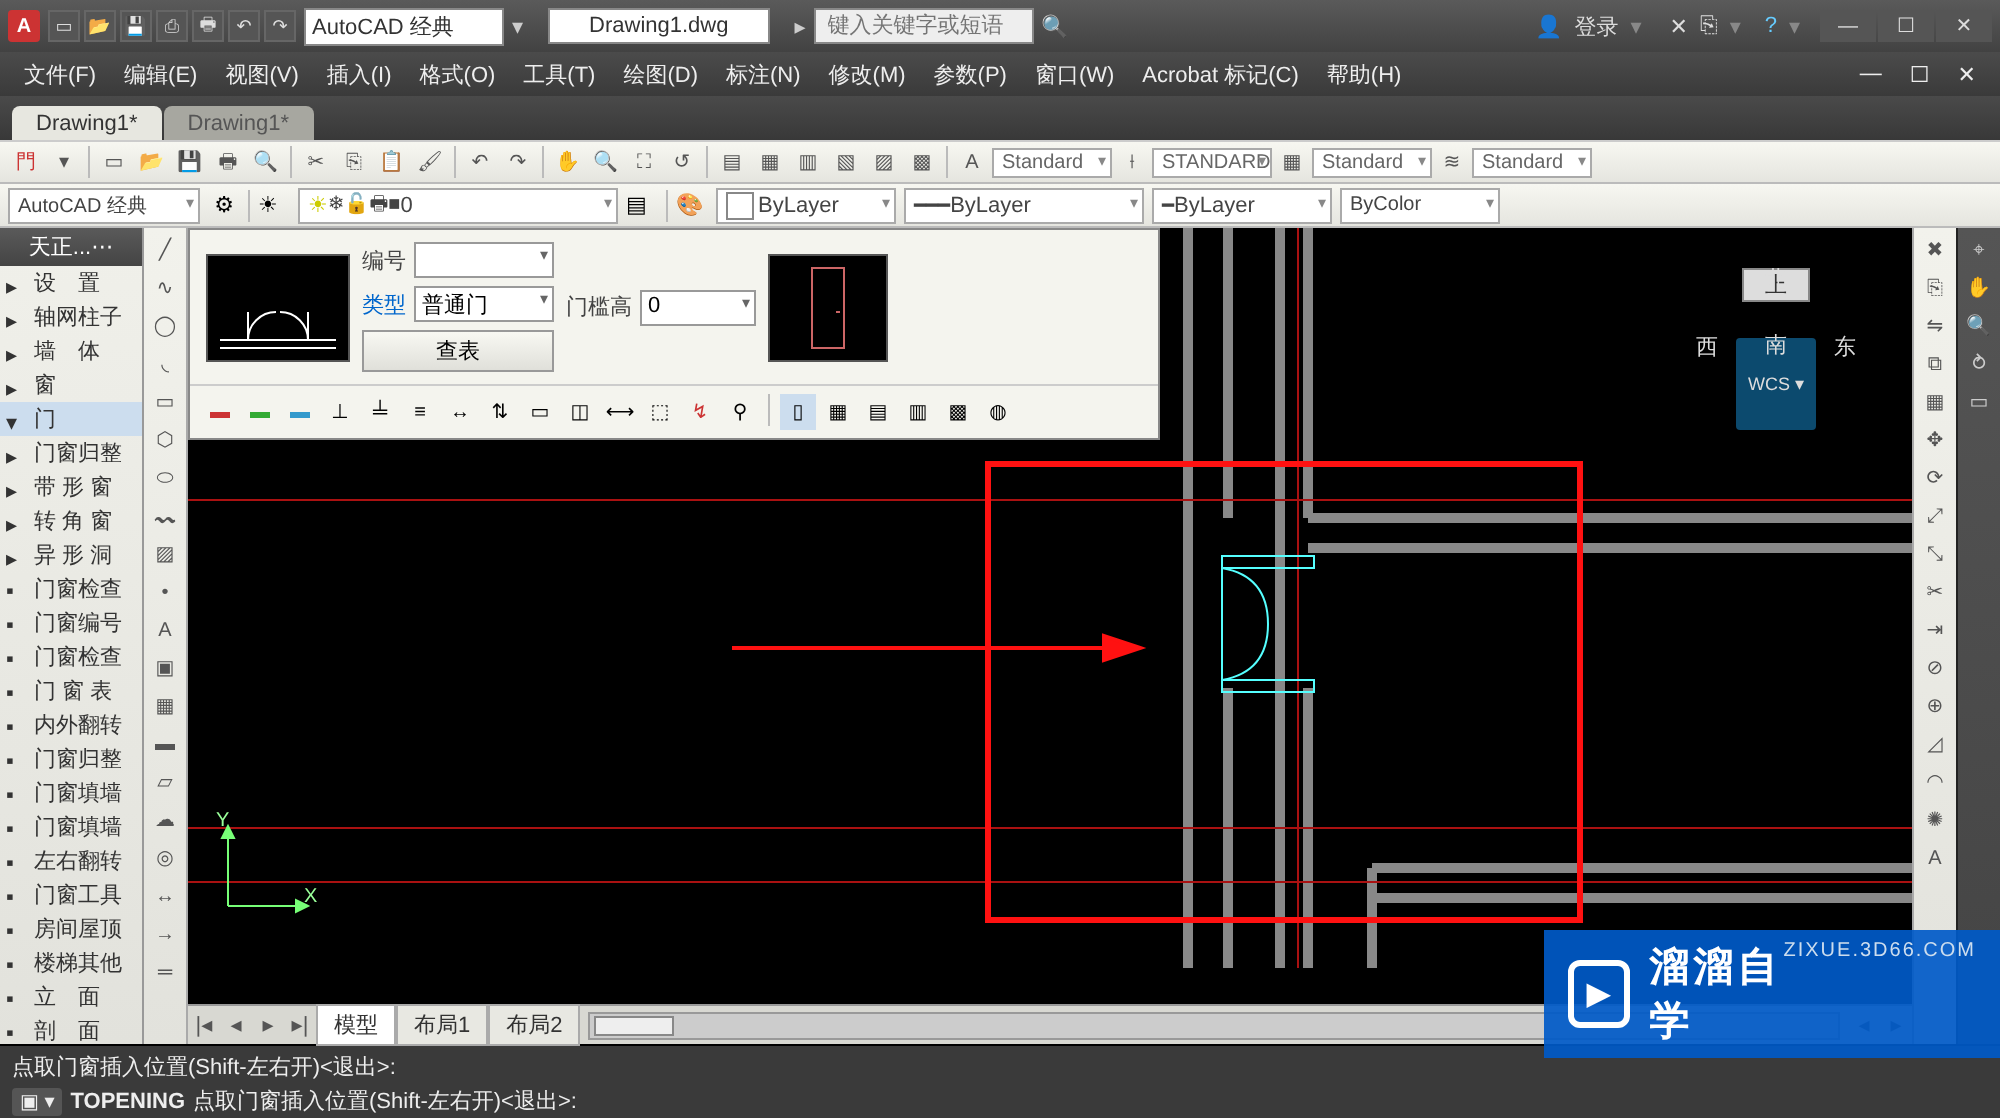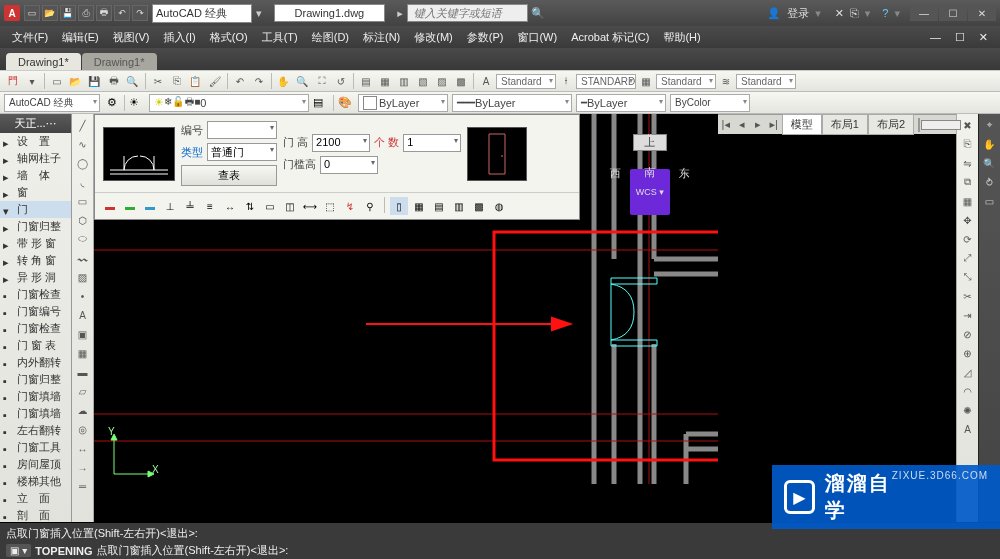--- a/index.html
+++ b/index.html
@@ -3,21 +3,21 @@
 <meta charset="utf-8">
 <style>
 *{margin:0;padding:0;box-sizing:border-box;font-family:"Microsoft YaHei",sans-serif;font-size:11px;user-select:none}
 body{width:1000px;height:559px;background:#333;overflow:hidden;position:relative}
 .titlebar{height:26px;background:linear-gradient(#5a5a5a,#424242);display:flex;align-items:center;color:#ccc;padding:0 4px;gap:4px}
 .titlebar .logo{width:16px;height:16px;background:#c33;border-radius:2px;display:flex;align-items:center;justify-content:center;color:#fff;font-weight:bold;font-size:10px}
 .titlebar .qat{display:flex;gap:2px}
 .titlebar .qat div{width:16px;height:16px;background:#555;border:1px solid #666;display:flex;align-items:center;justify-content:center;font-size:9px;color:#ddd}
 .titlebar .wssel{background:#fff;color:#333;padding:1px 3px;border:1px solid #888;font-size:11px;width:100px}
 .titlebar .doctitle{flex:0 0 auto;background:#fff;color:#333;padding:2px 20px;margin:0 8px;border:1px solid #888}
-.titlebar .search{background:#eee;color:#888;padding:2px 6px;width:121px;border:1px solid #888;font-style:italic}
+.titlebar .search{background:#eee;color:#888;padding:2px 6px;width:110px;border:1px solid #888;}
 .titlebar .spacer{flex:1}
 .titlebar .rbtn{display:flex;gap:6px;align-items:center}
 .titlebar .rbtn span{color:#ddd}
 .wincontrols{display:flex;gap:1px;margin-left:6px}
 .wincontrols div{width:28px;height:16px;background:#555;display:flex;align-items:center;justify-content:center;color:#ddd;font-size:10px}
 .menubar{height:22px;background:linear-gradient(#4b4b4b,#3a3a3a);display:flex;align-items:center;gap:2px;padding:0 6px;color:#eee}
 .menubar span{padding:2px 6px}
 .tabstrip{height:22px;background:linear-gradient(#4a4a4a,#383838);display:flex;align-items:flex-end;padding-left:6px;gap:1px}
 .tabstrip .tab{background:#e7e7e0;color:#333;padding:3px 12px 2px;border-radius:4px 4px 0 0;font-size:11px}
 .tabstrip .tab.inactive{background:#a7a7a0;color:#555}
@@ -32,35 +32,35 @@
 .propbar .swatch{width:14px;height:14px;border:1px solid #888;margin-right:2px;display:inline-block}
 .mainrow{display:flex;height:408px}
 .leftpanel{width:72px;background:linear-gradient(#f0f0ea,#e2e2dc);border-right:1px solid #999;overflow:hidden;display:flex;flex-direction:column}
 .leftpanel .hdr{background:linear-gradient(#5a5a5a,#444);color:#fff;padding:2px 4px;display:flex;justify-content:center;align-items:center}
 .leftpanel .item{padding:1px 3px;color:#333;font-size:11px;display:flex;align-items:center;gap:2px;white-space:nowrap}
 .leftpanel .item .ic{width:12px;height:10px;flex:0 0 12px}
 .lefttools{width:22px;background:linear-gradient(#f2f2ec,#e2e2dc);display:flex;flex-direction:column;gap:1px;padding:2px 0;align-items:center;border-right:1px solid #aaa}
 .lefttools div{width:18px;height:18px;display:flex;align-items:center;justify-content:center;font-size:10px;color:#555}
 .righttools{width:22px;background:linear-gradient(#f2f2ec,#e2e2dc);display:flex;flex-direction:column;gap:1px;padding:2px 0;align-items:center;border-left:1px solid #aaa}
 .righttools div{width:18px;height:18px;display:flex;align-items:center;justify-content:center;color:#555;font-size:10px}
-.canvaswrap{flex:1;display:flex;flex-direction:row;background:#000;position:relative}
+.canvaswrap{flex:1;display:flex;flex-direction:column;background:#000;position:relative}
 .canvas{flex:1;position:relative;background:#000;overflow:hidden}
 .dialog{position:absolute;left:0;top:0;width:486px;background:#f4f4ee;border:1px solid #888;box-shadow:2px 2px 6px rgba(0,0,0,.4);z-index:5}
 .dialog .drow{display:flex;align-items:center;gap:6px;padding:6px 8px}
 .dialog .preview{width:72px;height:54px;background:#000;border:1px solid #555;display:flex;align-items:center;justify-content:center}
 .dialog .preview2{width:60px;height:54px;background:#000;border:1px solid #555;display:flex;align-items:center;justify-content:center}
 .dialog label{color:#444;font-size:11px}
 .dialog .sel{background:#fff;border:1px solid #999;padding:1px 12px 1px 3px;font-size:11px;height:18px;min-width:58px;position:relative}
 .dialog .sel::after{content:"▾";position:absolute;right:2px;top:1px;font-size:8px;color:#666}
 .dialog .btn{background:linear-gradient(#f8f8f2,#e0e0da);border:1px solid #999;padding:2px 10px;font-size:11px}
 .dialog .iconrow{display:flex;gap:2px;padding:4px 6px;border-top:1px solid #ccc;flex-wrap:wrap}
 .dialog .iconrow div{width:18px;height:18px;display:flex;align-items:center;justify-content:center;font-size:10px}
 .viewcube{position:absolute;right:28px;top:20px;width:80px;height:80px;z-index:3;color:#ddd;font-size:10px;display:flex;flex-direction:column;align-items:center;justify-content:center}
 .viewcube .cube{width:34px;height:34px;background:#ddd;color:#333;display:flex;align-items:center;justify-content:center;border:1px solid #888;font-size:11px}
-.viewcube .wcs{margin-top:18px;background:#6d28d9;padding:18px 6px;border-radius:2px;color:#ddd;font-size:9px}
+.viewcube .wcs{margin-top:18px;background:#0c4a6e;padding:18px 6px;border-radius:2px;color:#ddd;font-size:9px}
 .compass-n{position:absolute;top:-2px}
 .compass-s{position:absolute;bottom:34px}
 .compass-e{position:absolute;right:0;top:32px}
 .compass-w{position:absolute;left:0;top:32px}
 .ucsicon{position:absolute;left:14px;bottom:40px;color:#9f9;font-size:10px;z-index:2}
 .ucsicon .arr{position:absolute;font-size:10px}
 .layouttabs{height:20px;background:#d8d8d2;display:flex;align-items:center;gap:0;border-top:1px solid #999;font-size:10px}
 .layouttabs .nav{width:16px;text-align:center;color:#555}
 .layouttabs .lt{background:#e8e8e2;padding:2px 8px;border:1px solid #aaa;color:#333}
 .layouttabs .lt.active{background:#fff}
@@ -346,26 +346,20 @@
               <div class="sel" style="width:70px"></div>
             </div>
             <div style="display:flex;align-items:center;gap:4px">
               <label style="color:#06c">类型</label>
               <div class="sel" style="width:70px">普通门</div>
             </div>
             <button class="btn">查表</button>
           </div>
           <div style="display:flex;flex-direction:column;gap:4px">
             <div style="display:flex;align-items:center;gap:4px">
-              <label>门 高</label>
-              <div class="sel" style="width:48px">2100</div>
-              <label style="color:#c33">个 数</label>
-              <div class="sel" style="width:40px">1</div>
-            </div>
-            <div style="display:flex;align-items:center;gap:4px">
               <label>门槛高</label>
               <div class="sel" style="width:48px">0</div>
             </div>
           </div>
           <div class="preview2">
             <svg width="40" height="48">
                 <rect x="12" y="4" width="16" height="40" stroke="#c66" fill="none"></rect>
                 <line x1="24" y1="26" x2="26" y2="26" stroke="#c66"></line>
               </svg>
           </div>

